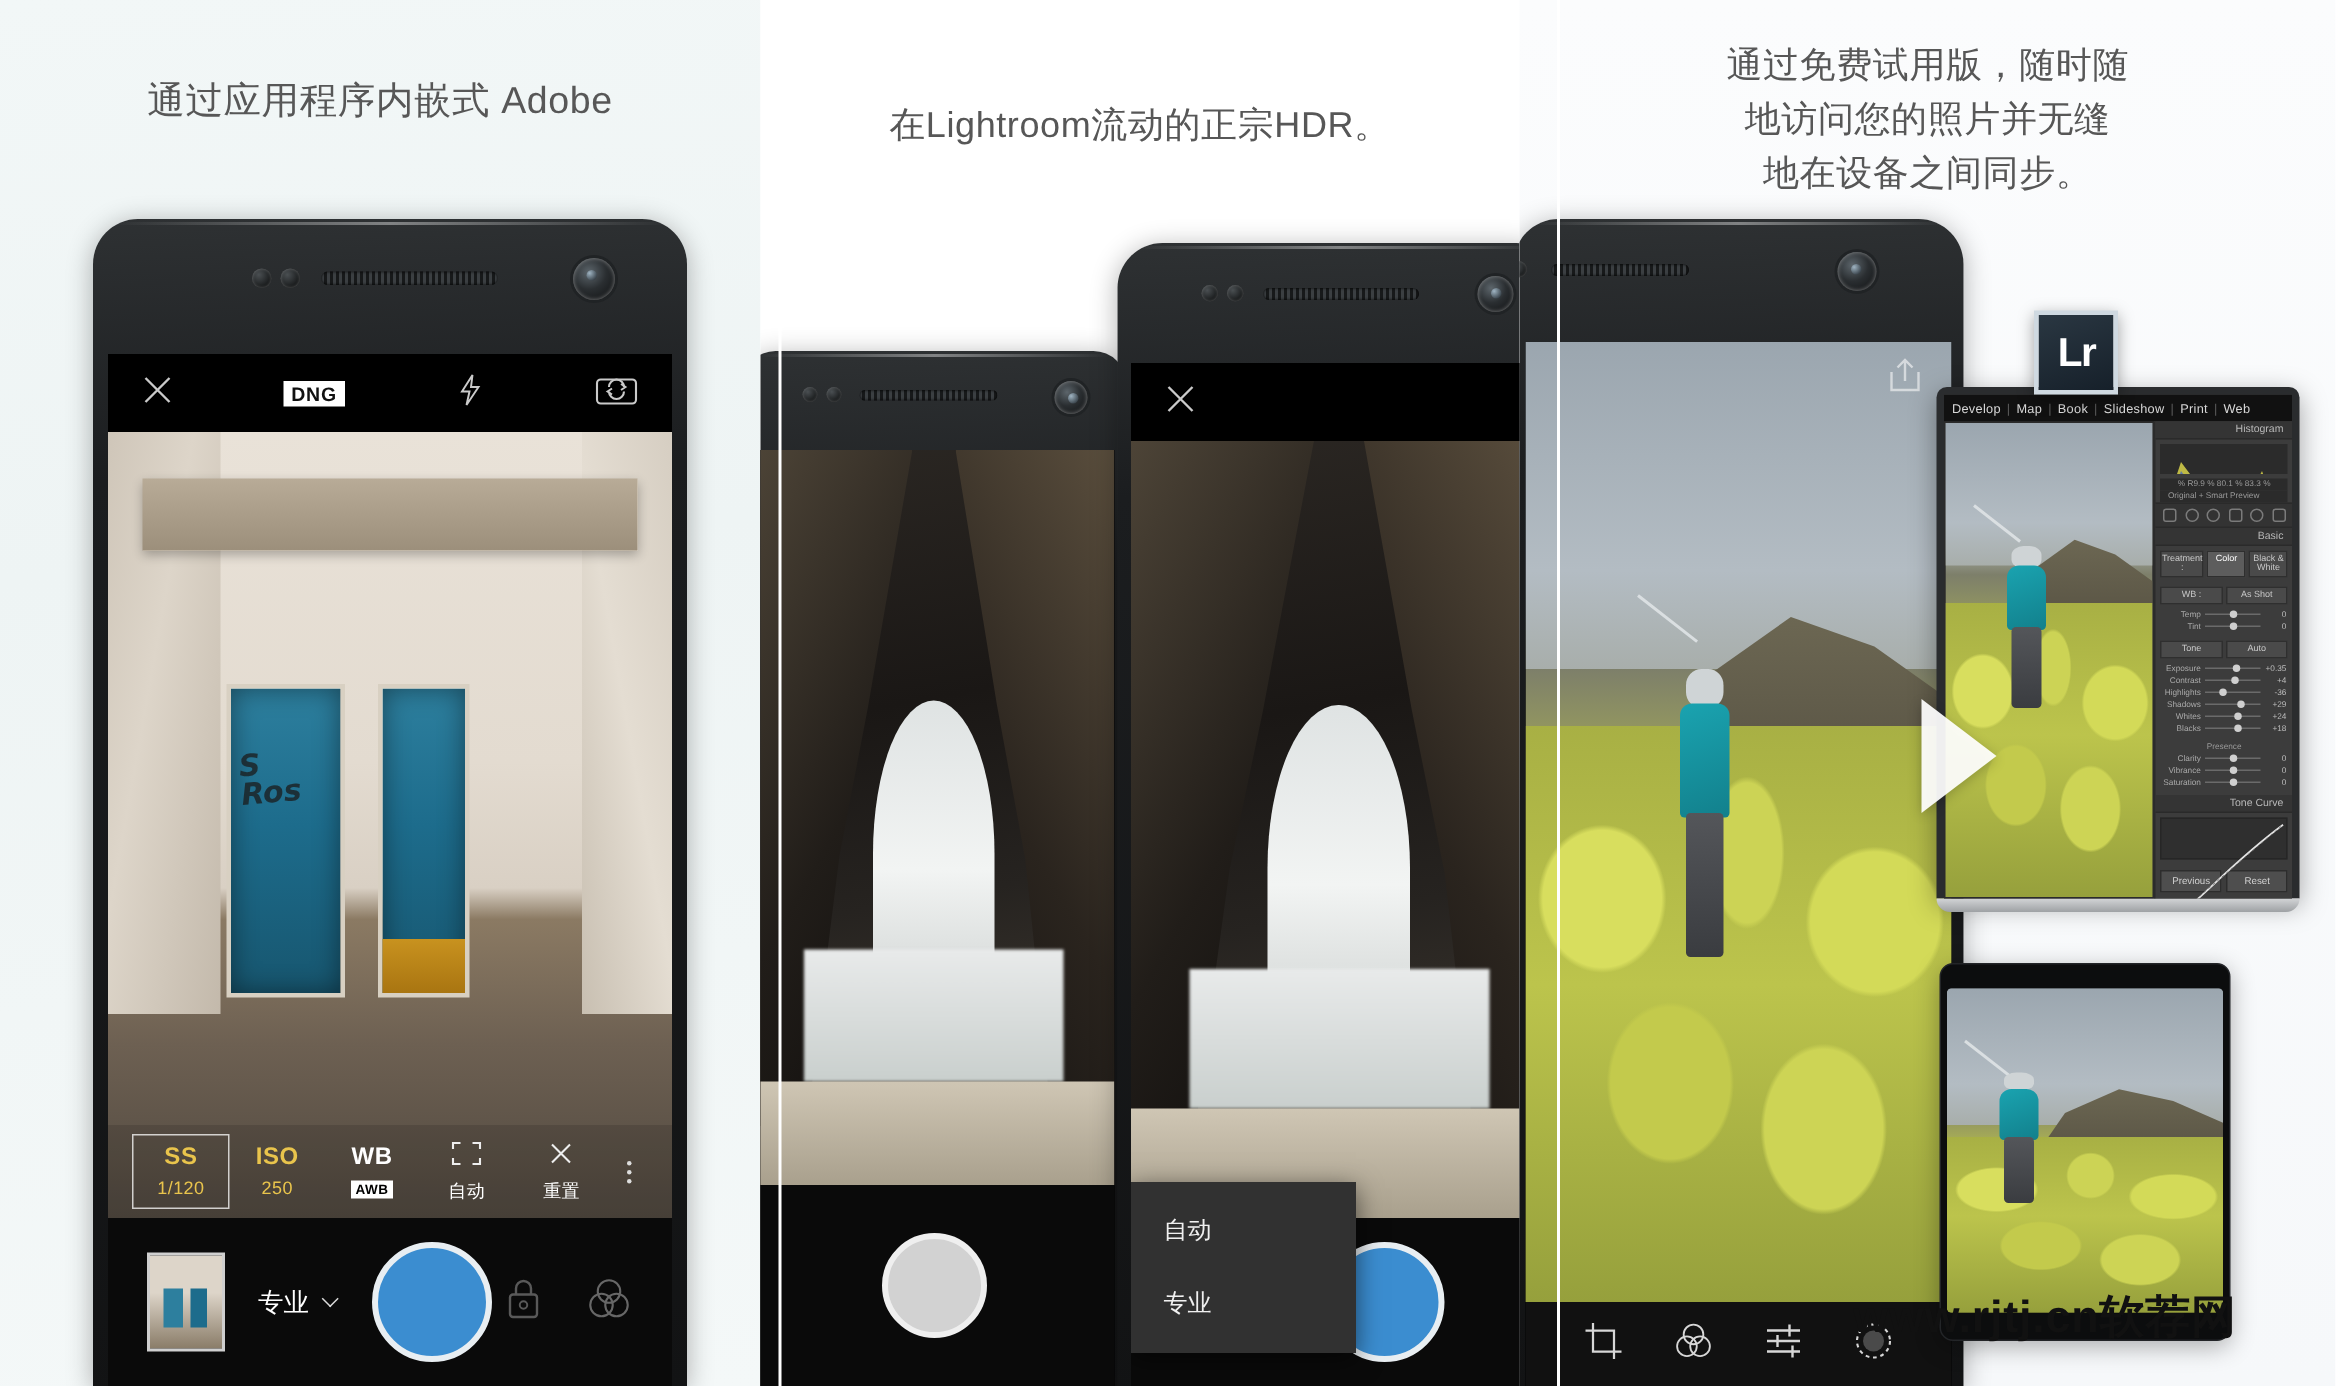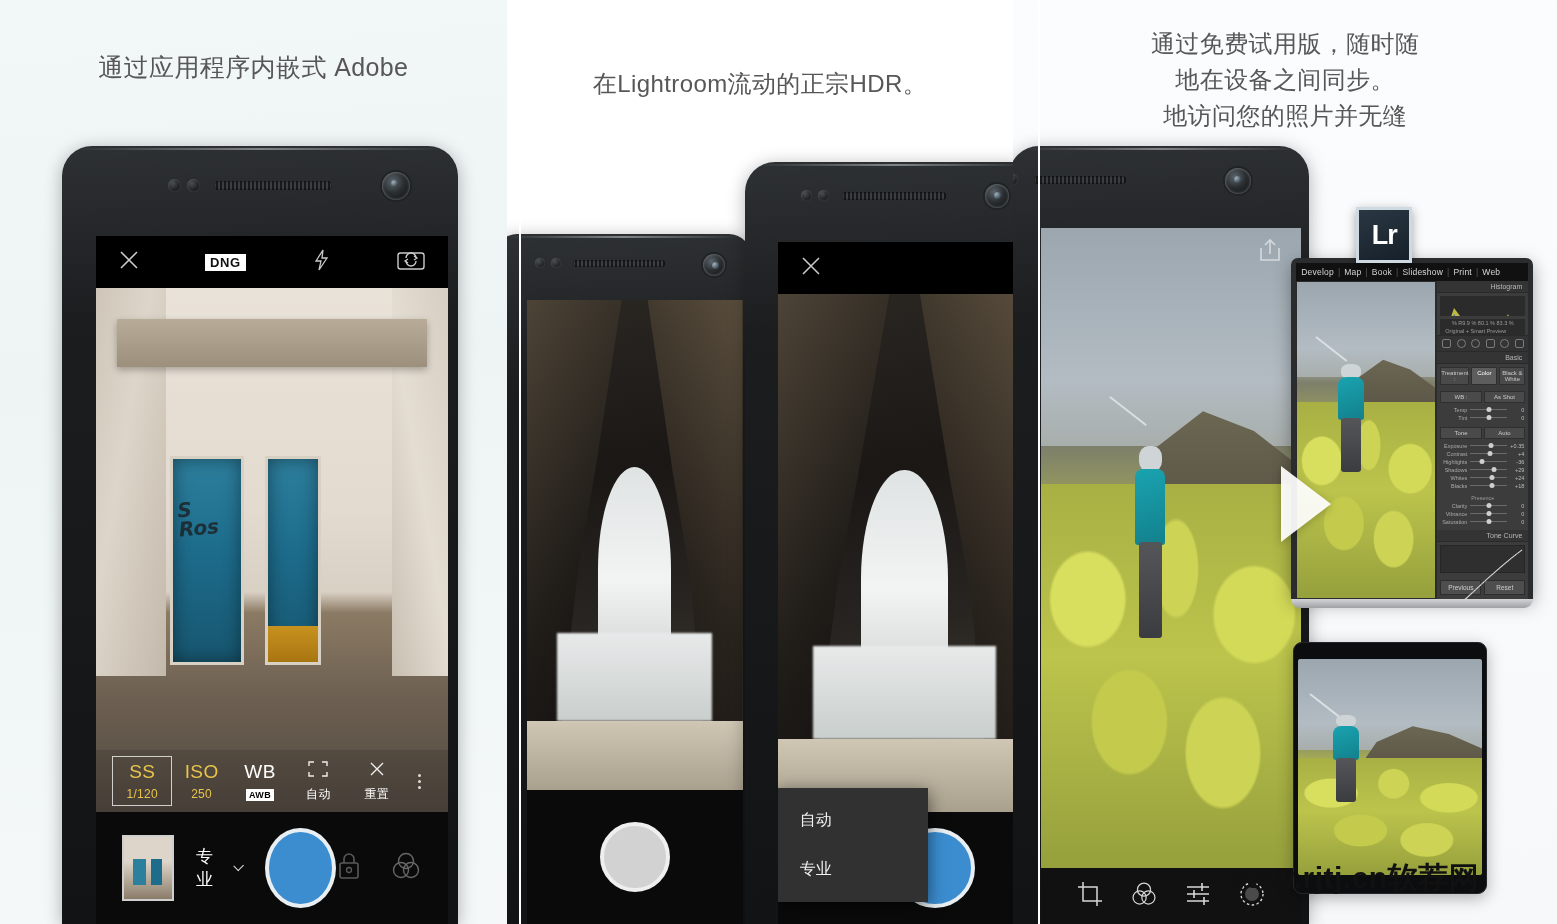--- a/index.html
+++ b/index.html
@@ -45,21 +45,21 @@
     box-shadow:inset 0 0 2px rgba(255,255,255,.30);}
   .speaker{width:118px;height:9px;border-radius:5px;
     background:repeating-linear-gradient(90deg,#3b3f42 0px,#3b3f42 2px,#17191a 2px,#17191a 4px);
     box-shadow:inset 0 0 2px #000;}
   .frontcam{position:absolute;width:28px;height:28px;border-radius:50%;
     background:radial-gradient(circle at 38% 34%,#5c656b 0%,#2a2e31 45%,#0d0e0f 100%);
     box-shadow:inset 0 0 3px rgba(255,255,255,.45),0 0 0 2px #202325;}
   .frontcam::after{content:"";position:absolute;left:9px;top:8px;width:7px;height:7px;border-radius:50%;
     background:radial-gradient(circle at 30% 30%,#9fb4c2,#1a2026);}
 
-  .screen{position:absolute;overflow:hidden;background:#000;margin-left:24px;}
+  .screen{position:absolute;overflow:hidden;background:#000;}
 
   
   .cam-topbar{position:absolute;left:0;right:0;top:0;height:52px;background:#000;
     display:flex;align-items:center;justify-content:space-between;padding:0 22px;z-index:12;}
   .ico{opacity:.85;}
   .dng-badge{background:#fff;color:#111;font-size:13px;font-weight:700;
     padding:1px 5px;letter-spacing:.6px;line-height:15px;}
 
   .photo{position:absolute;left:0;right:0;overflow:hidden;}
 
@@ -90,21 +90,21 @@
   .exp-labels{display:flex;justify-content:space-between;padding:0 50px;
     color:#fff;font-size:13px;text-shadow:0 1px 3px rgba(0,0,0,.8);}
   .exp-track{position:relative;margin:9px 48px 0;height:3px;background:rgba(255,255,255,.92);border-radius:2px;}
   .exp-knob{position:absolute;top:50%;width:19px;height:19px;border-radius:50%;
     background:#59524b;border:2.5px solid #fff;transform:translate(-50%,-50%);}
 
   
   .ctrl-strip{position:absolute;left:0;right:0;height:62px;z-index:14;
     display:flex;align-items:center;padding:0 16px;background:rgba(0,0,0,.12);}
   .ctrl{flex:1;text-align:center;color:#fff;line-height:1.25;}
-  .ctrl .t{font-size:19px;font-weight:400;letter-spacing:.4px;}
+  .ctrl .t{font-size:16px;font-weight:700;letter-spacing:.4px;}
   .ctrl .v{font-size:12px;margin-top:3px;letter-spacing:.3px;}
   .ctrl.amber .t,.ctrl.amber .v{color:#e9c44c;}
   .ctrl.sel{border:1.5px solid rgba(255,255,255,.75);height:50px;display:flex;
     flex-direction:column;justify-content:center;}
   .awb{display:inline-block;background:#fff;color:#000;font-size:9px;font-weight:700;
     padding:0 3px;line-height:12px;}
   .kebab{width:26px;display:flex;flex-direction:column;align-items:center;gap:3px;}
   .kebab i{width:3px;height:3px;background:#ddd;border-radius:50%;display:block;}
 
   
@@ -419,22 +419,22 @@
         </div>
       </div>
     </div>
   </div>
 
   <div class="divider" style="left:1038px;"></div>
 
   <div class="panel p3">
     <div class="headline h3">
       <div>通过免费试用版，随时随</div>
+      <div>地访问您的照片并无缝</div>
       <div>地在设备之间同步。</div>
-      <div>地访问您的照片并无缝</div>
     </div>
 
     <div class="phone" style="left:-4px;top:146px;width:300px;height:778px;">
       <div class="bezel-hilite"></div>
       <div class="sensors" style="left:-2px;top:28px;">
         <span class="sensor-dot" style="width:11px;height:11px;"></span>
         <span class="speaker" style="margin-left:10px;width:92px;height:8px;"></span>
       </div>
       <div class="frontcam" style="right:58px;top:22px;width:26px;height:26px;"></div>
 
@@ -667,16 +667,16 @@
         <div class="fish-brush" style="height:54%"></div>
         <div class="angler" style="left:16%;top:26%;width:20%;height:40%;">
           <span class="rod"></span>
           <span class="hat"></span>
           <span class="torso"></span>
           <span class="legs"></span>
         </div>
       </div>
     </div>
 
-    <div class="watermark" style="left:210px;top:858px;">www.rjtj.cn软荐网</div>
+    <div class="watermark" style="left:222px;top:858px;">www.rjtj.cn软荐网</div>
   </div>
 
 </div>
 
 </body></html>

